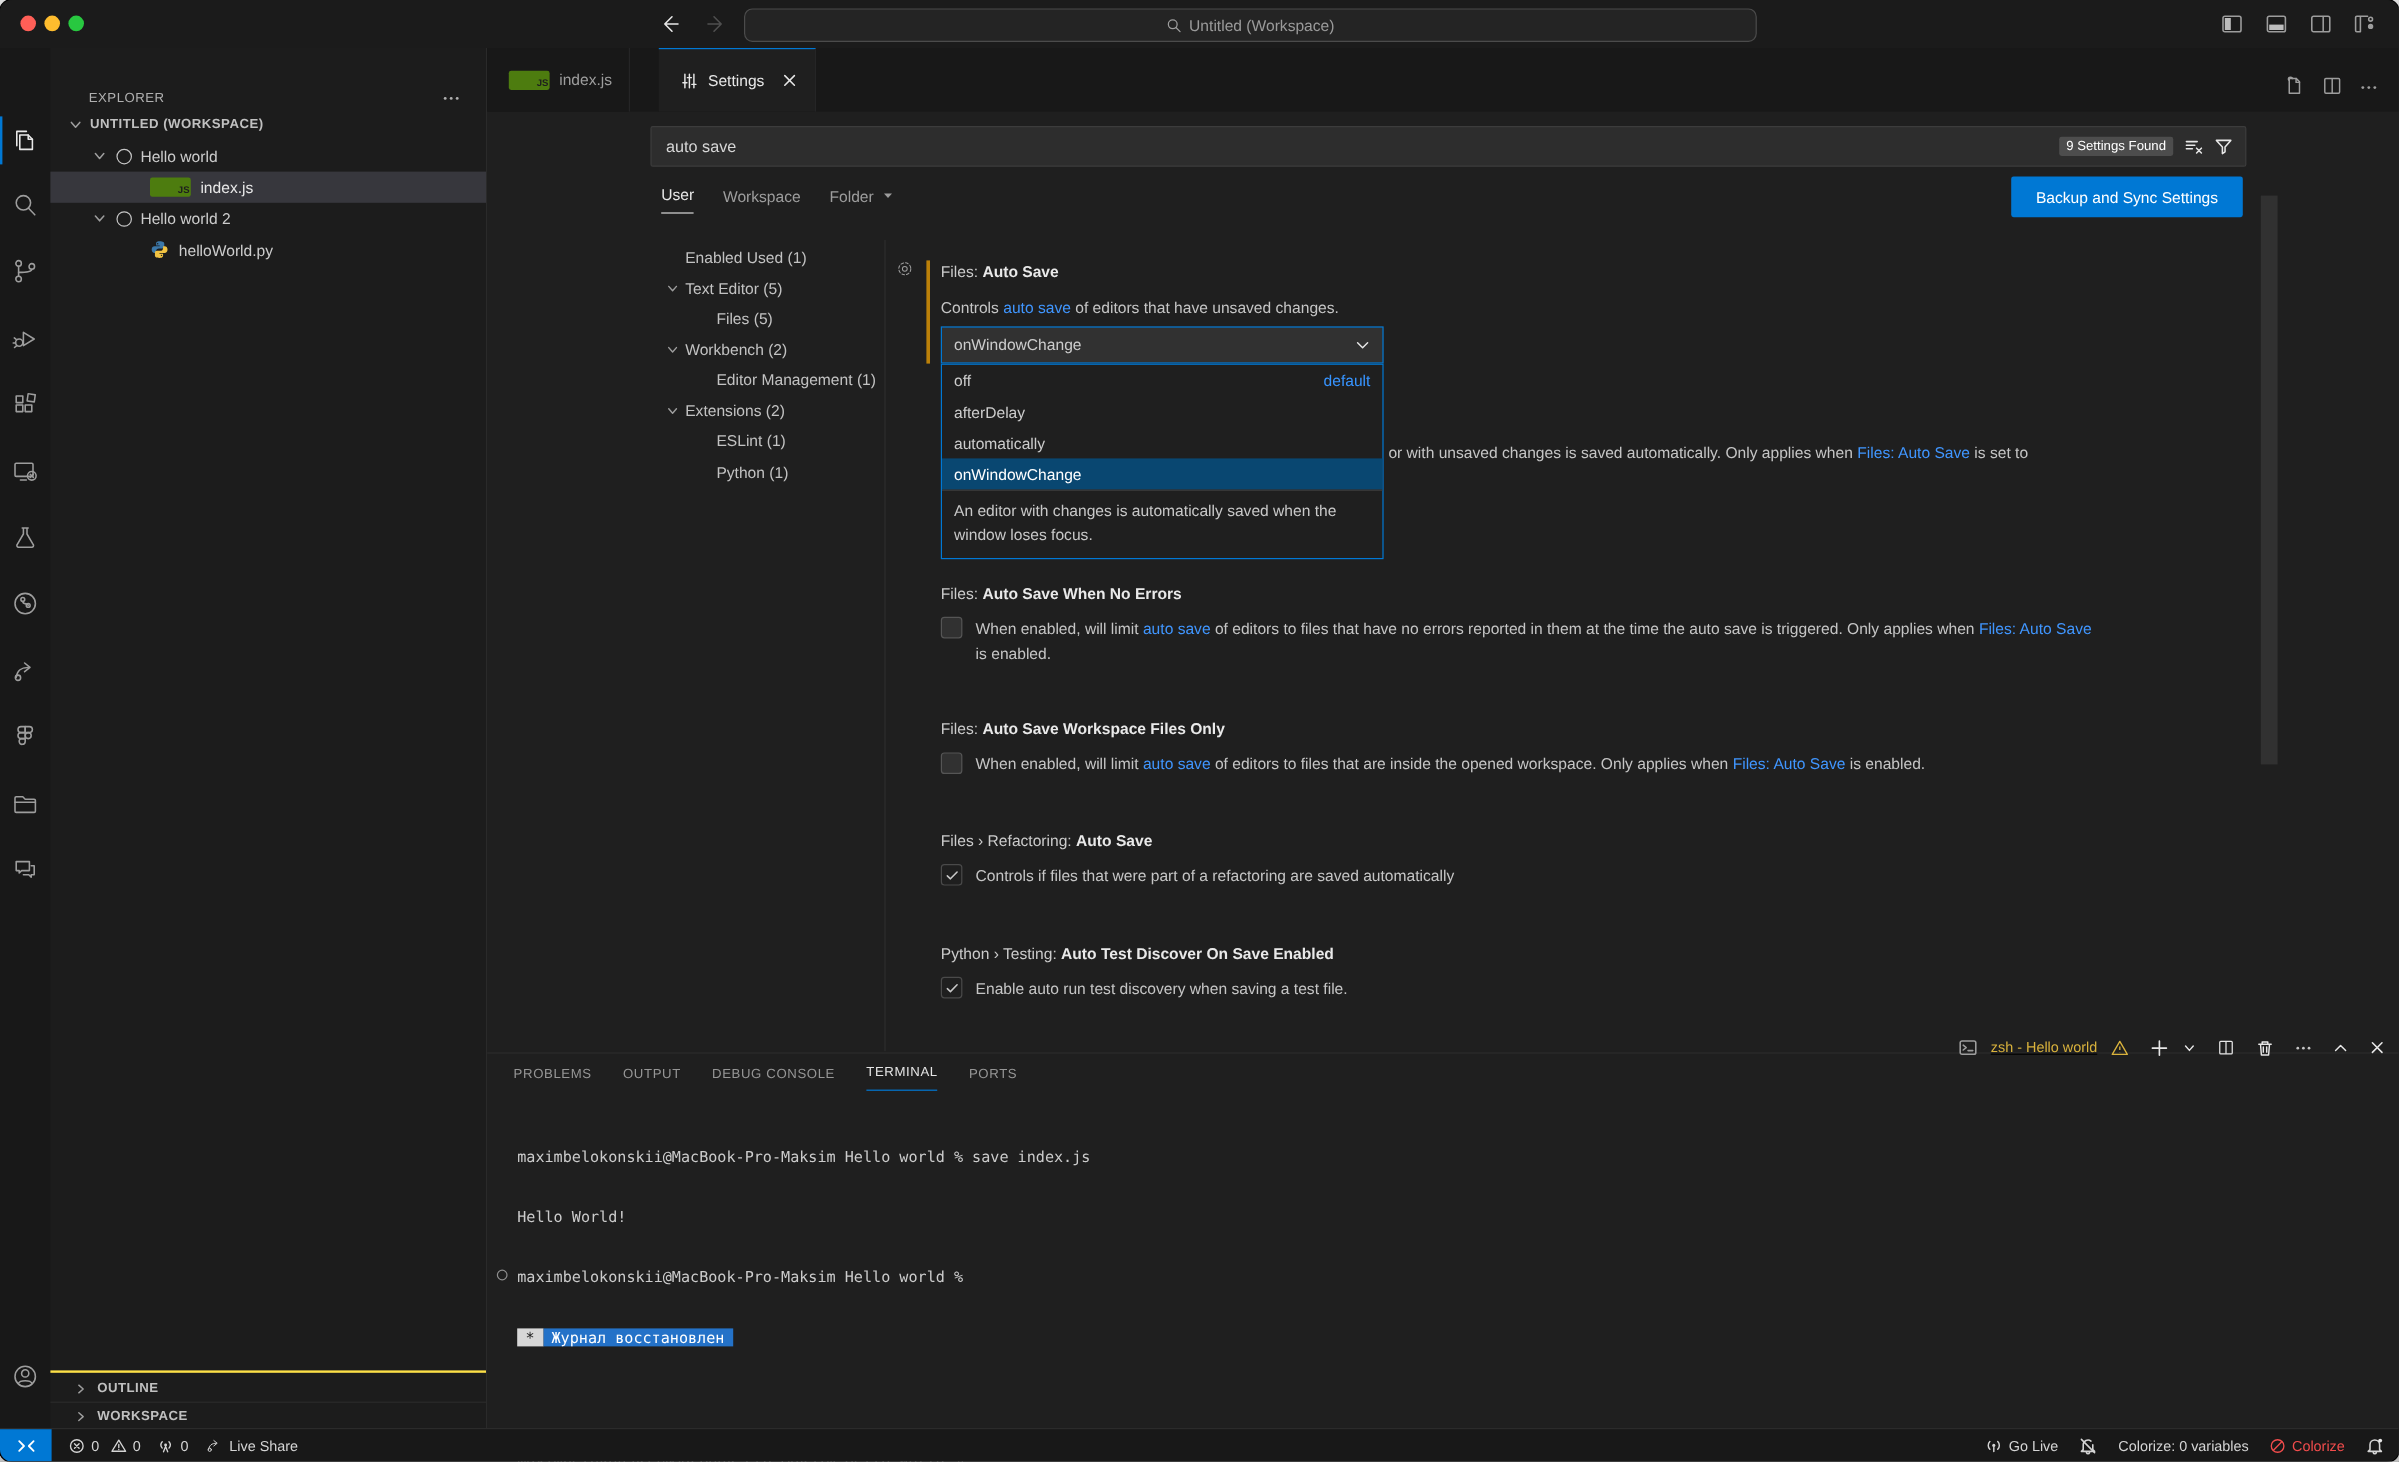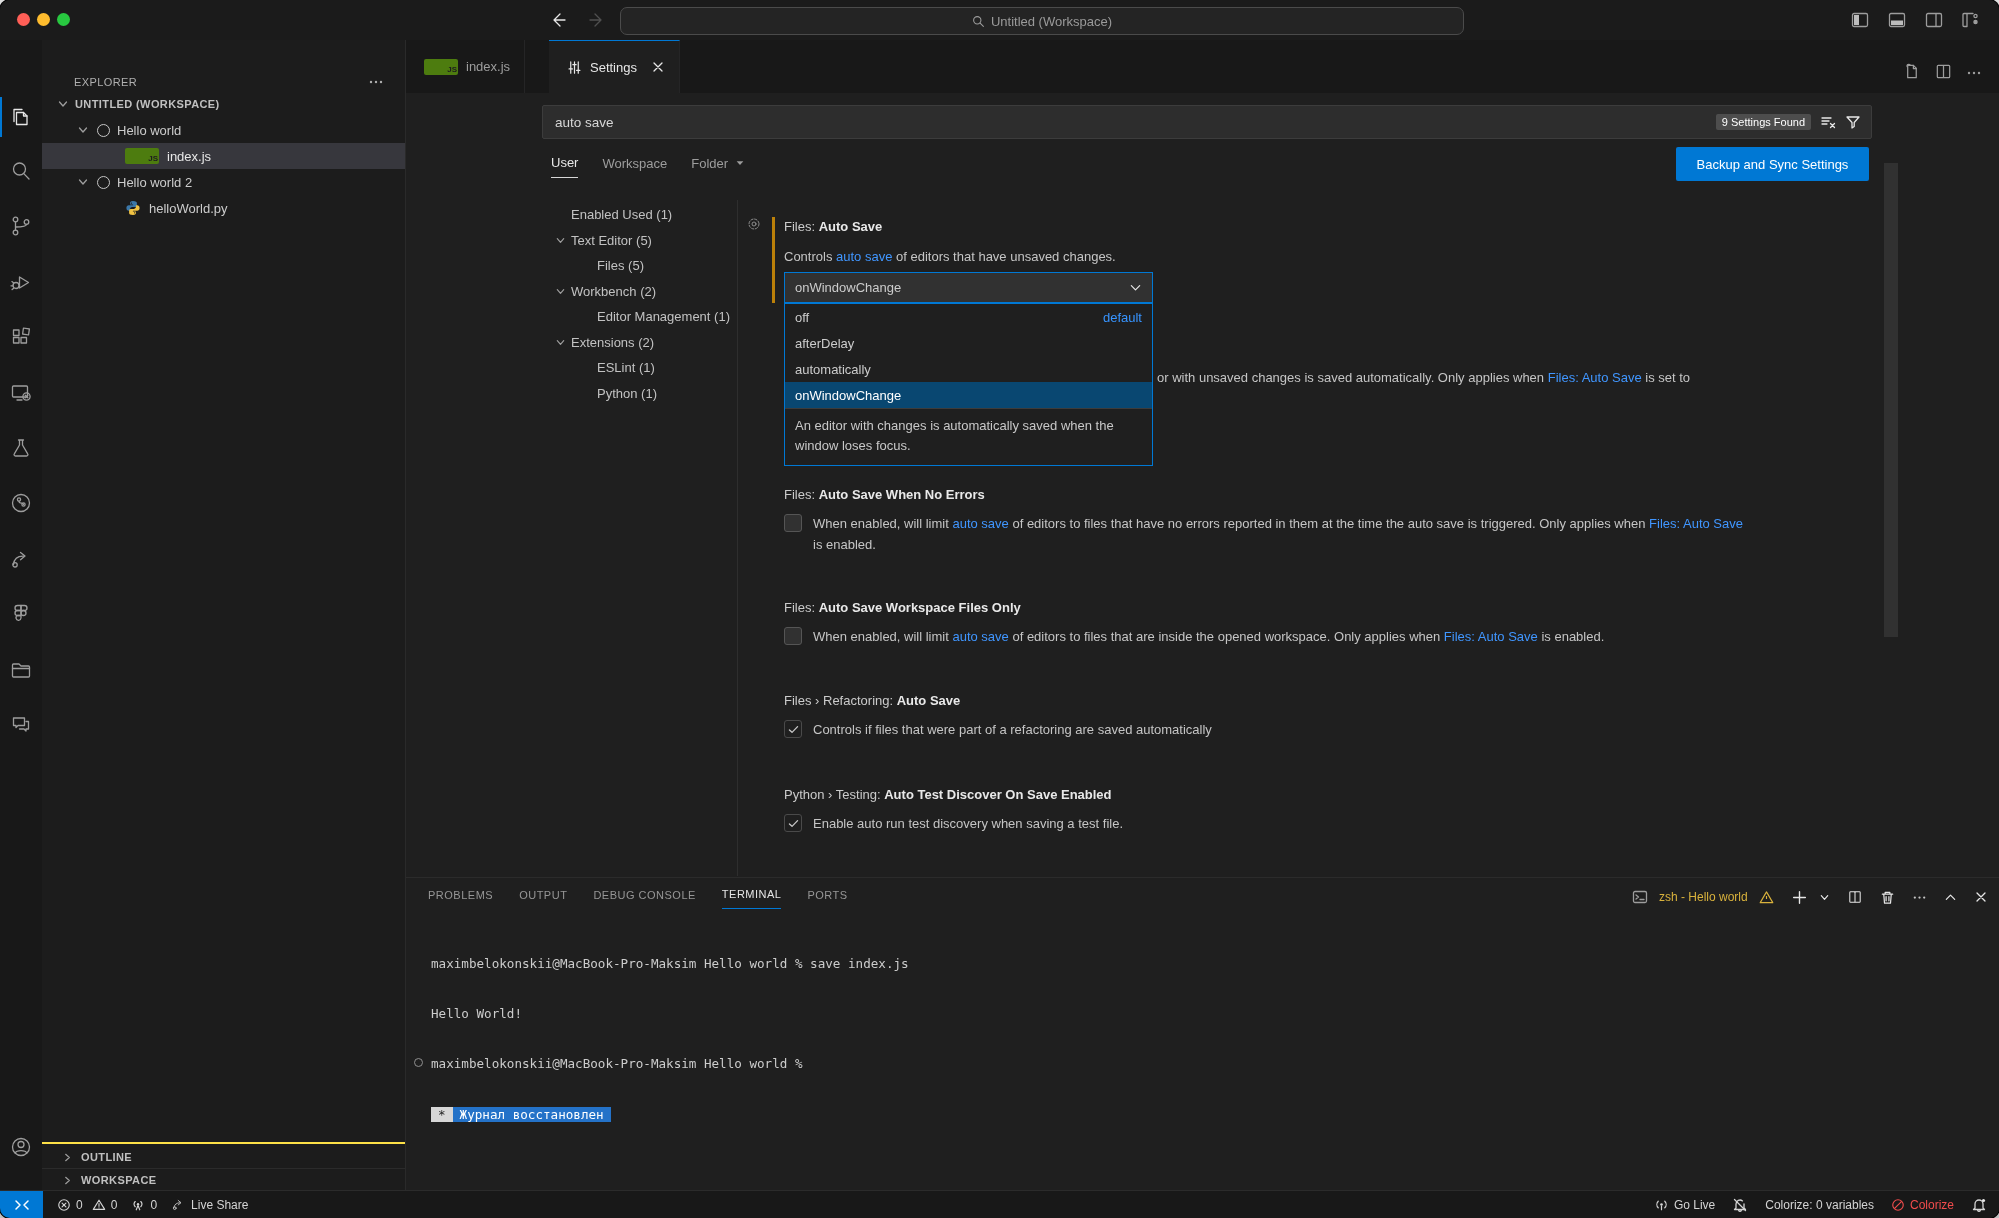--- a/index.html
+++ b/index.html
@@ -460,21 +460,21 @@
   <div class="abs" style="left:406px;top:877px;width:1593px;height:1px;background:#2b2b2b;"></div>
 
   <div class="abs flex" style="left:428px;top:888px;gap:26px;">
     <span class="ptab">PROBLEMS</span>
     <span class="ptab">OUTPUT</span>
     <span class="ptab">DEBUG CONSOLE</span>
     <span class="ptab active">TERMINAL</span>
     <span class="ptab">PORTS</span>
   </div>
 
-  <div class="abs flex" style="left:1632px;top:884px;height:26px;gap:11px;">
+  <div class="abs flex" style="left:1632px;top:860px;height:26px;gap:11px;text-decoration:underline;">
     <svg width="16" height="16" viewBox="0 0 16 16" class="ic">
         <rect x="1.5" y="2.5" width="13" height="11" rx="1.5"></rect>
         <path d="M4 6l2.5 2L4 10M8 10.5h4"></path>
       </svg>
     <span style="font-size:12px;color:#d9b23c;">zsh - Hello world</span>
     <svg width="15" height="15" viewBox="0 0 16 16" style="stroke:#d9b23c;fill:none;stroke-width:1.2;stroke-linejoin:round;">
         <path d="M8 2L14.7 13.5H1.3z"></path>
         <path d="M8 6.5v3.2M8 11.6v.2"></path>
       </svg>
     <svg width="17" height="17" viewBox="0 0 16 16" class="ic bright" style="margin-left:6px;">

